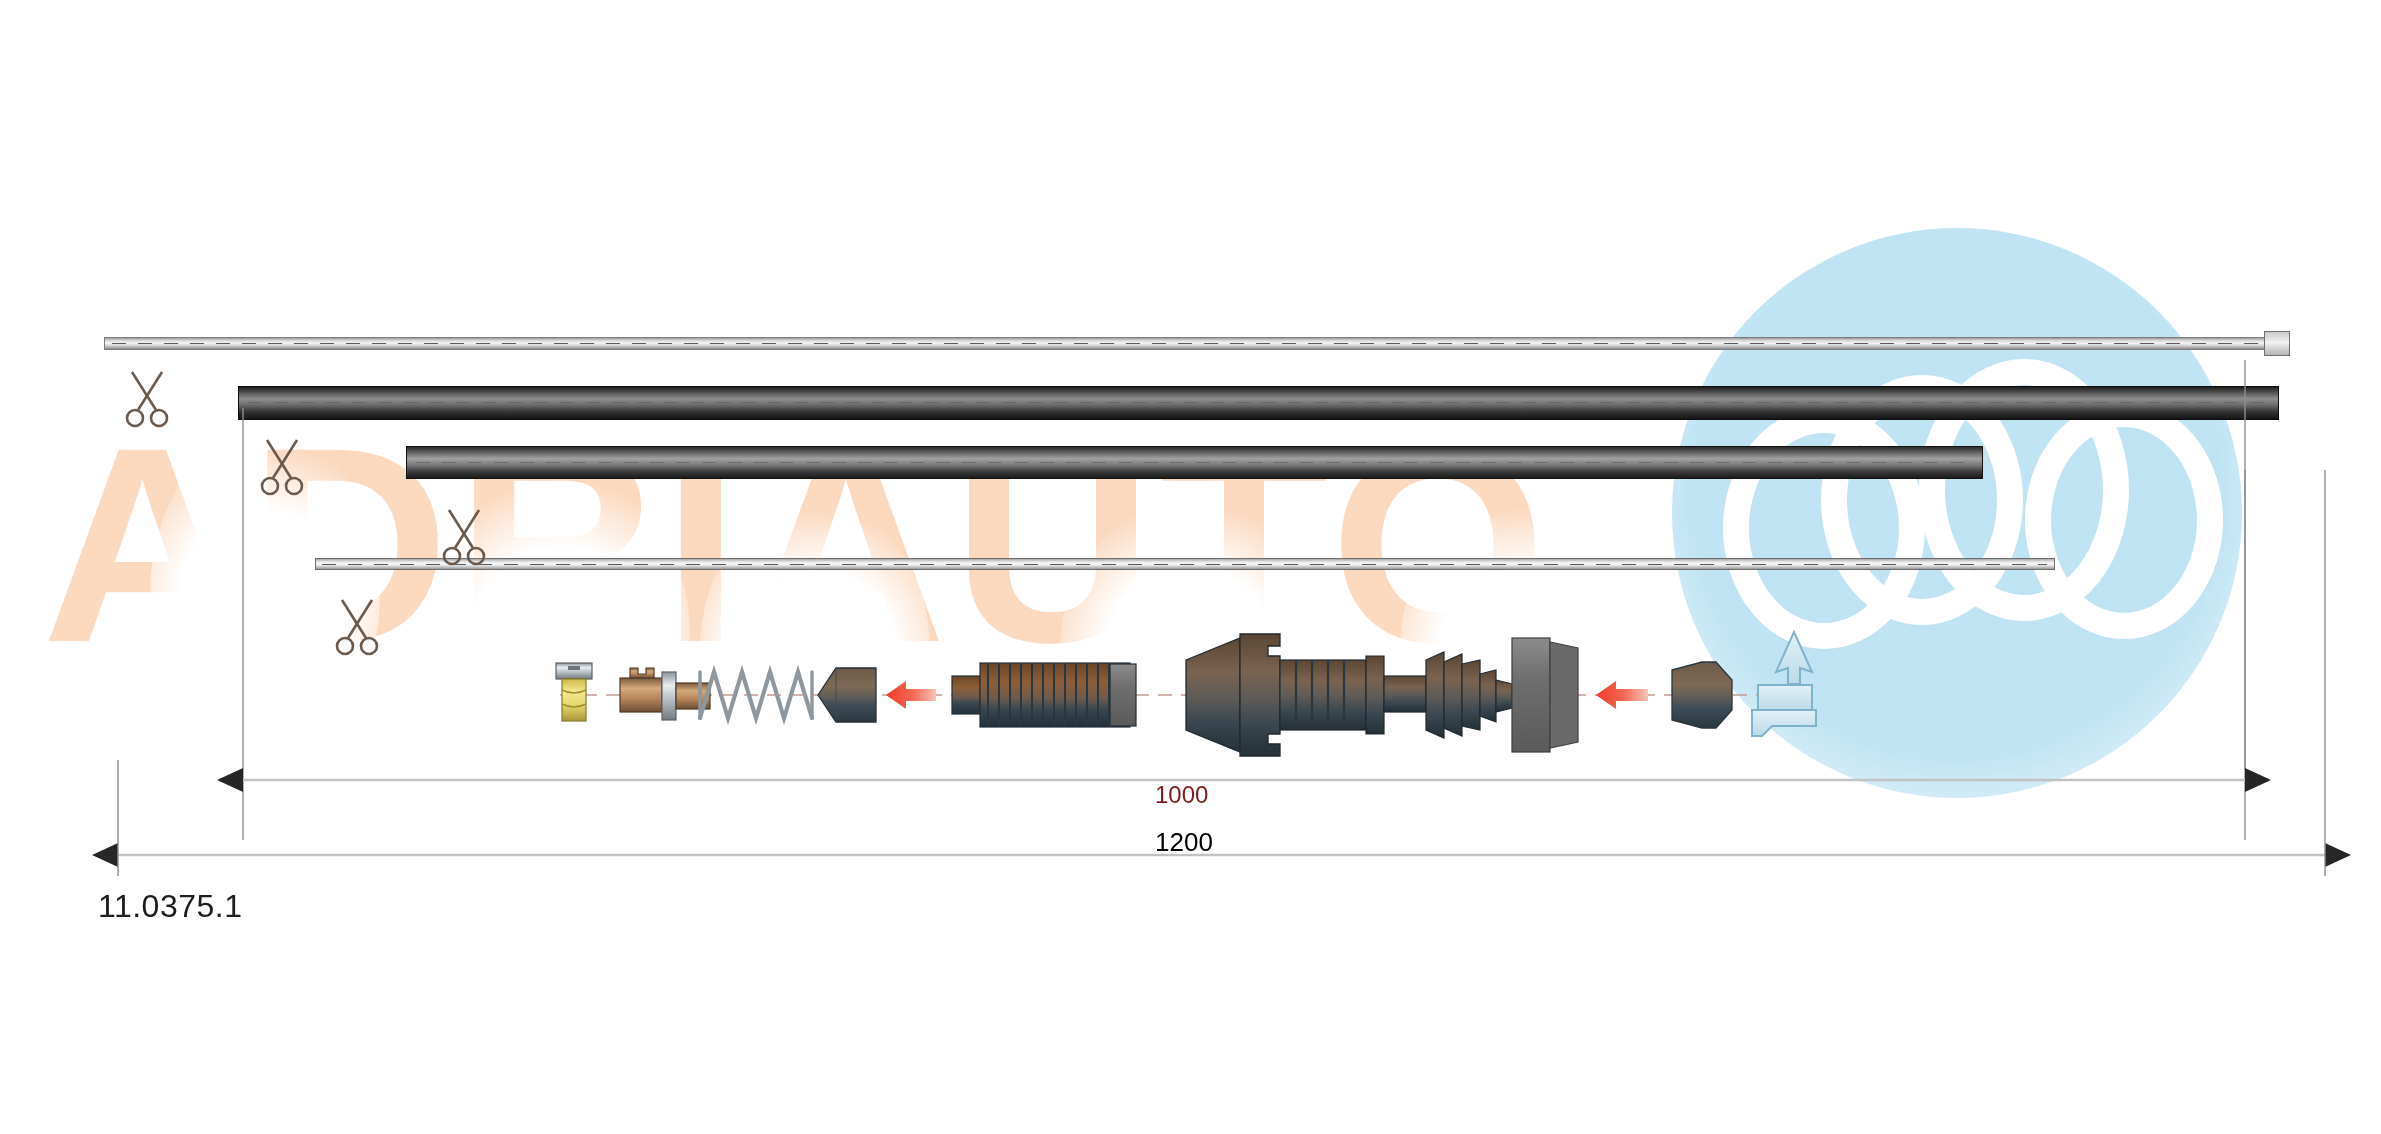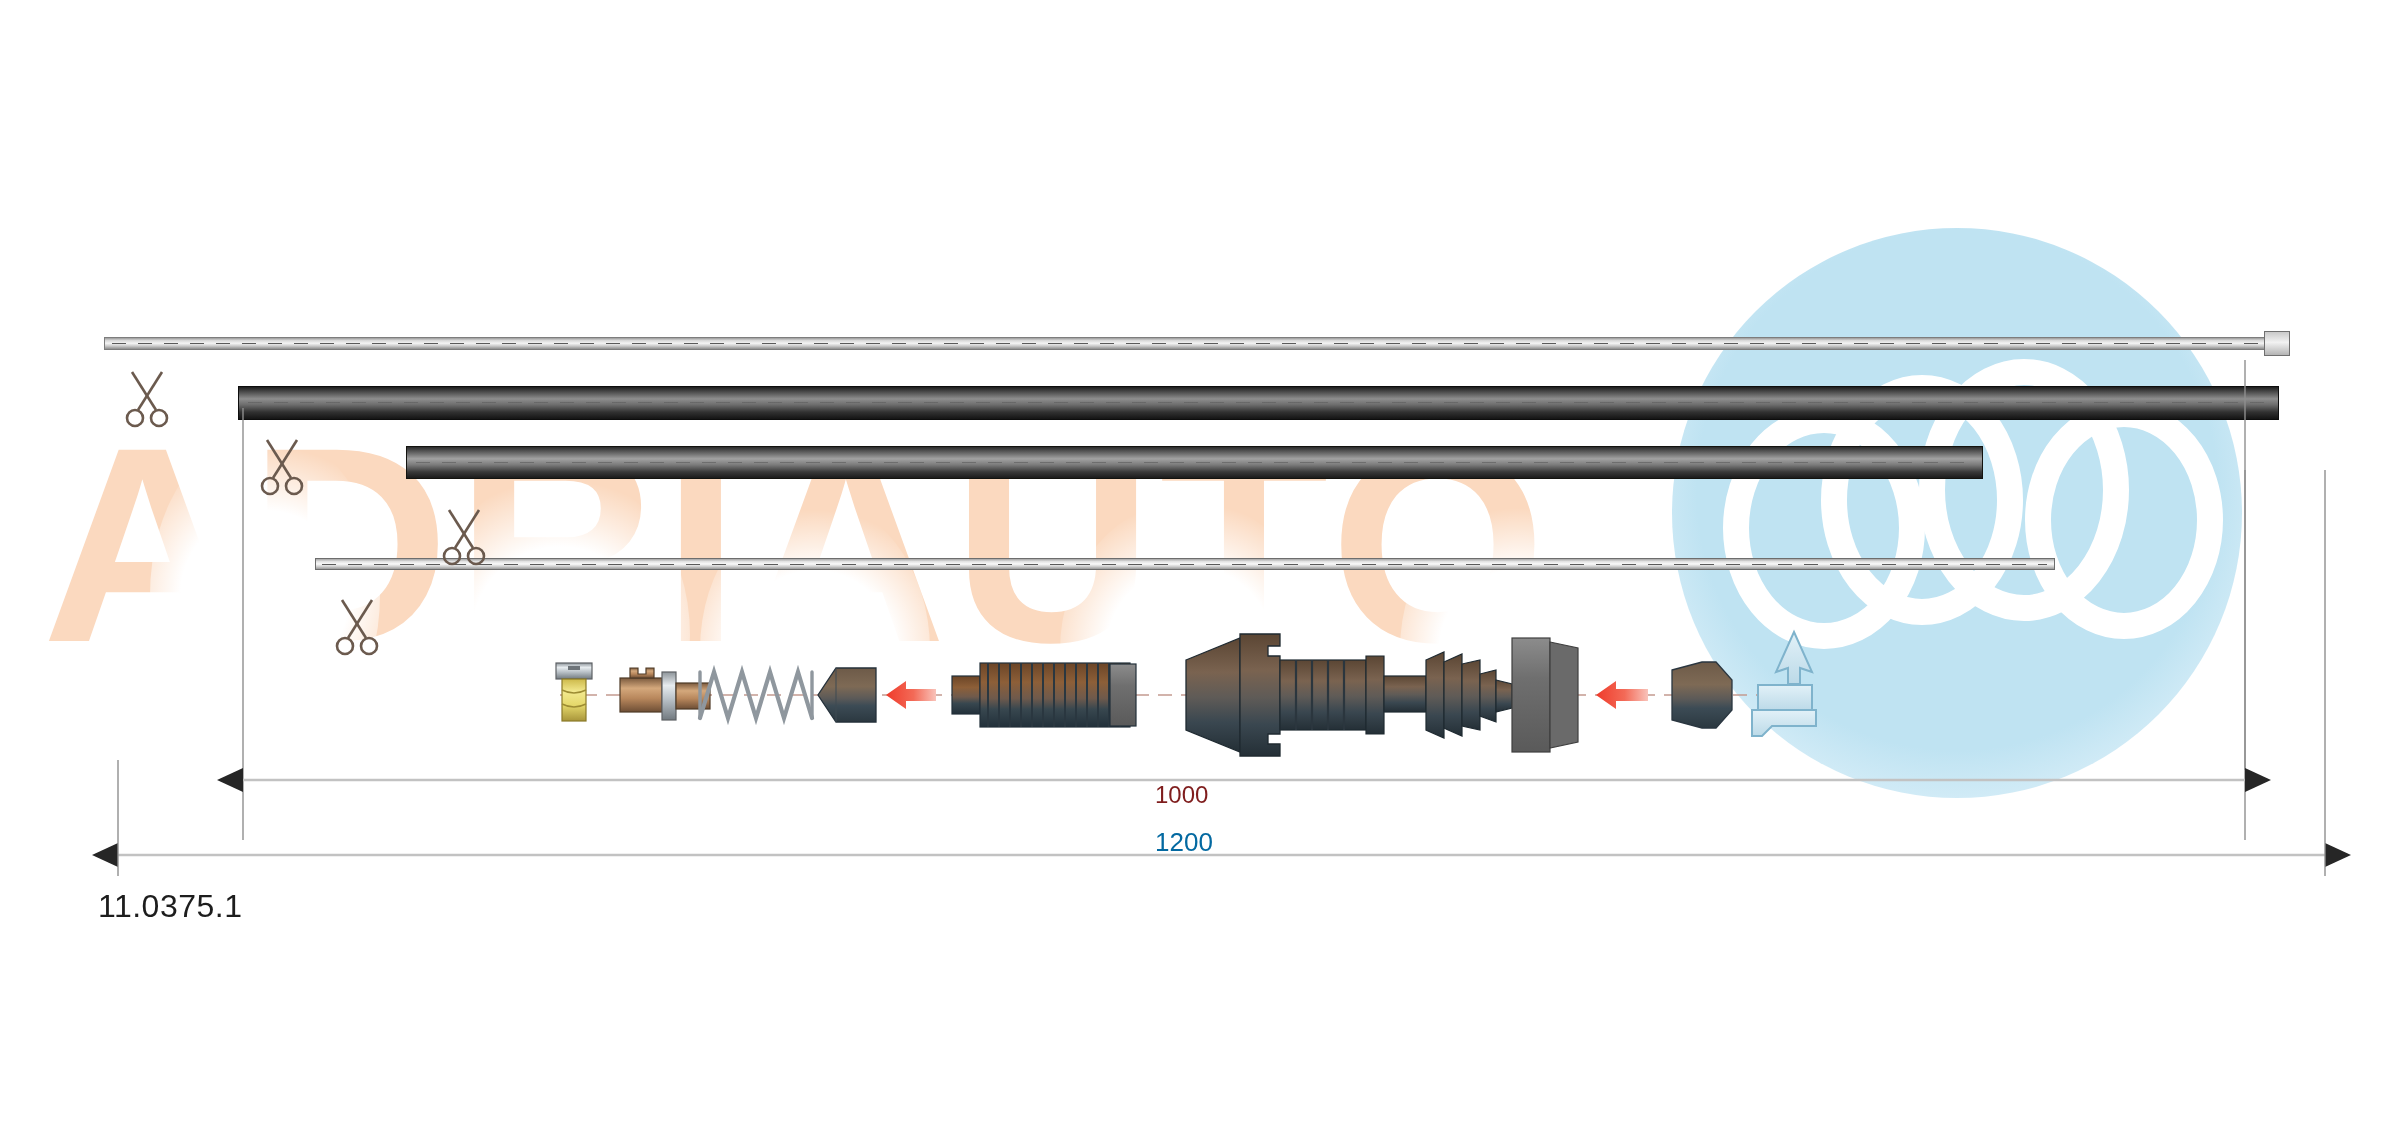--- a/index.html
+++ b/index.html
@@ -41,21 +41,21 @@
       background:linear-gradient(to bottom,#2b2b2b 0%,#5d5d5d 16%,#a2a2a2 38%,#7a7a7a 58%,#3a3a3a 80%,#1b1b1b 100%);
       border:1px solid #13130f;}
   #bar-core-cable{left:315px;top:558px;width:1740px;height:12px;
       background:linear-gradient(to bottom,#a5a5a5 0%,#e2e2e2 25%,#fafafa 50%,#cfcfcf 75%,#9a9a9a 100%);
       border:1px solid #6d6d6d;}
   .dashline{position:absolute;height:1px;
       background:repeating-linear-gradient(to right,#5a5a5a 0 14px,rgba(0,0,0,0) 14px 26px);}
 
   
   #dim-1000-label{position:absolute;left:1155px;top:753px;font-size:24px;color:#7f1d1d;margin-top:28px;}
-  #dim-1200-label{position:absolute;left:1155px;top:827px;font-size:26px;color:#0369a1;}
+  #dim-1200-label{position:absolute;left:1155px;top:827px;font-size:26px;color:#000000;}
   #part-number{position:absolute;left:98px;top:888px;font-size:32px;color:#1d1d1d;letter-spacing:.5px;}
 </style>
 </head>
 <body>
 
 <div class="stage">
 
   <div id="watermark-layer">
     <div id="wm-text">ADRIAUTO</div>
     <div id="wm-badge"></div>

